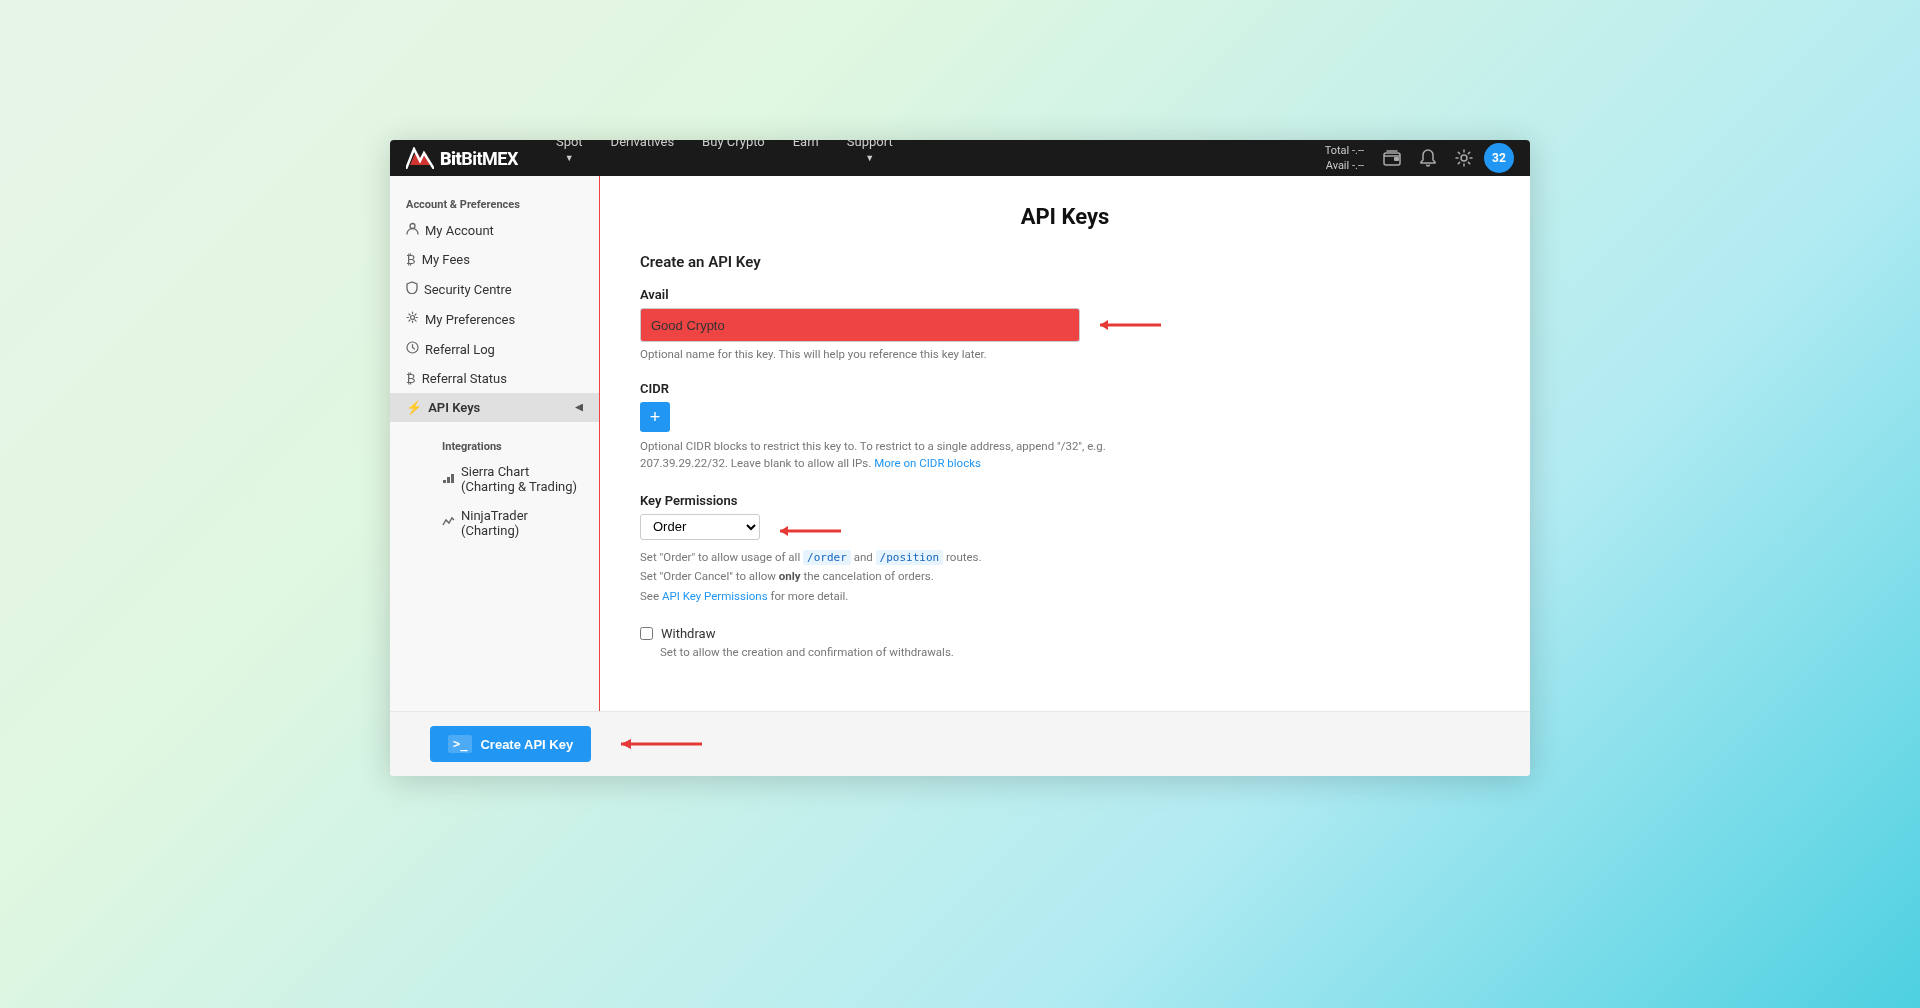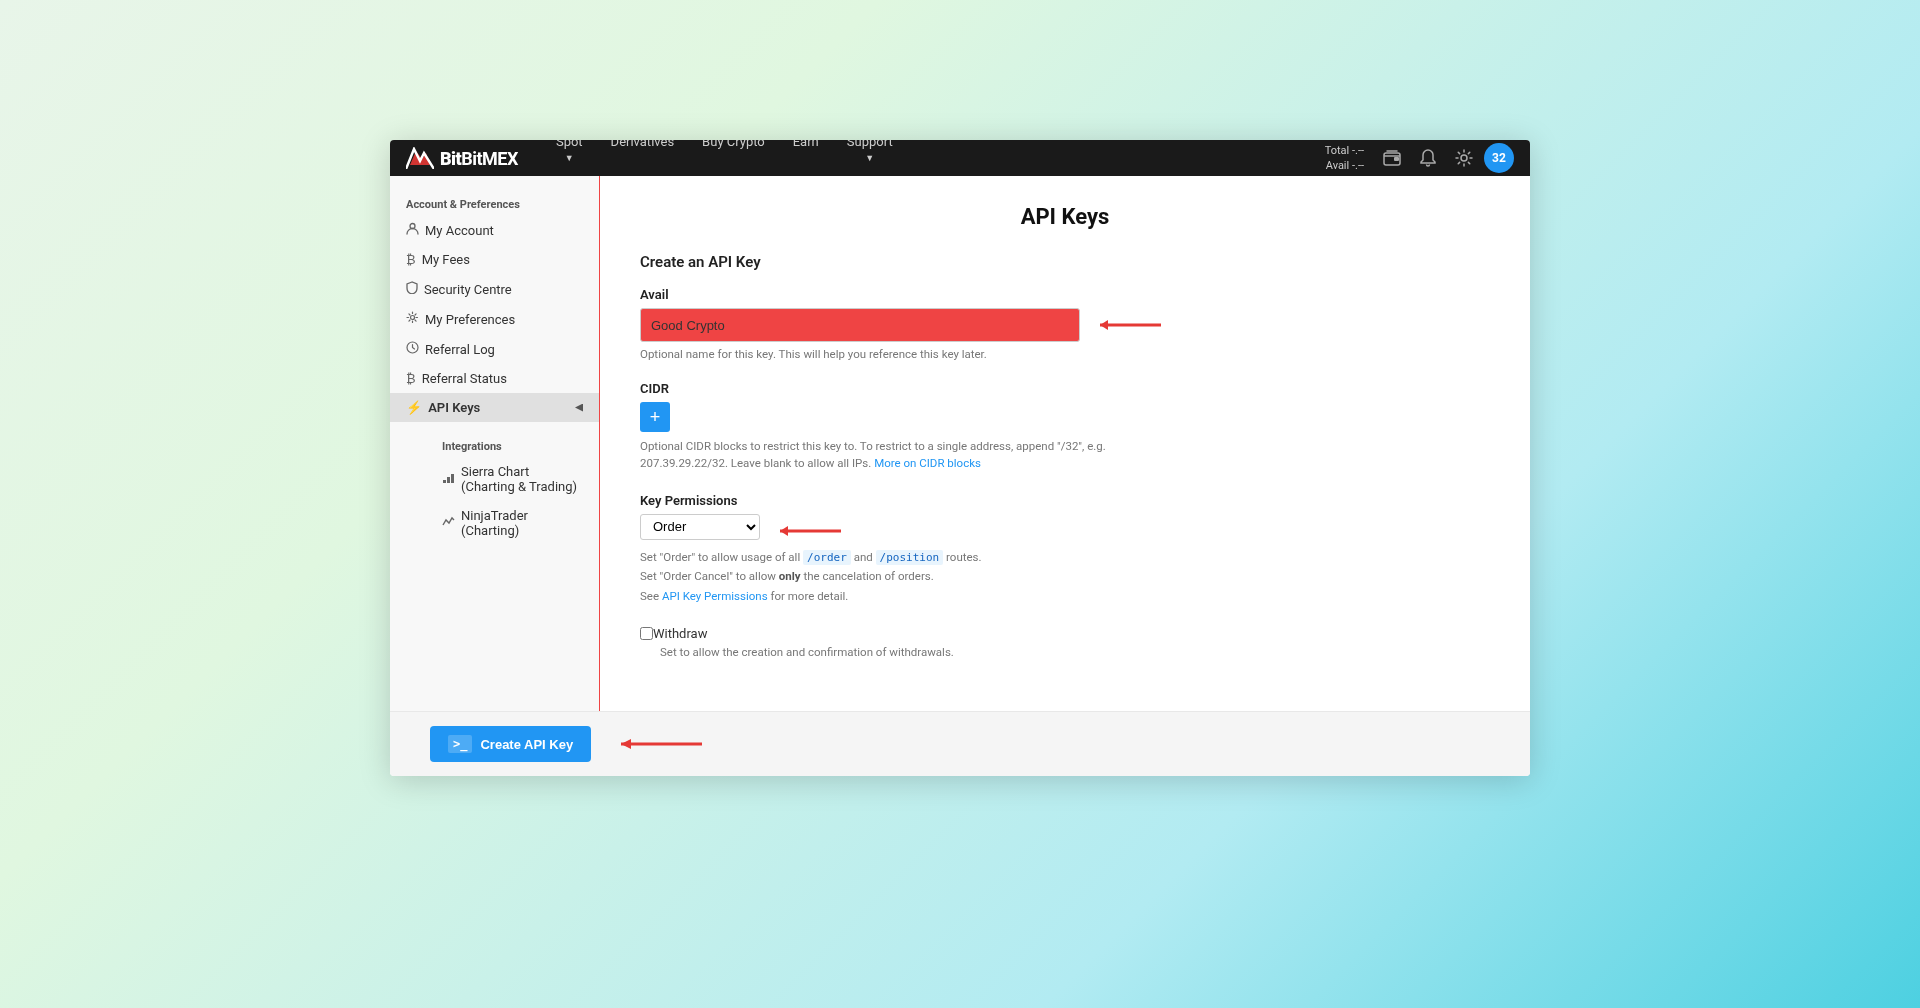--- a/index.html
+++ b/index.html
@@ -234,20 +234,21 @@
       font-size: 11px;
     }
     .perm-desc a { color: #2196f3; text-decoration: none; }
     .perm-desc strong { font-weight: 700; color: #555; }
     .withdraw-section {
       margin-bottom: 24px;
     }
     .withdraw-label {
       display: flex;
       align-items: center;
+      gap: 8px;
       font-size: 13px;
       color: #333;
       cursor: pointer;
       margin-bottom: 4px;
     }
     .withdraw-hint {
       font-size: 11.5px;
       color: #777;
       margin-left: 20px;
     }

